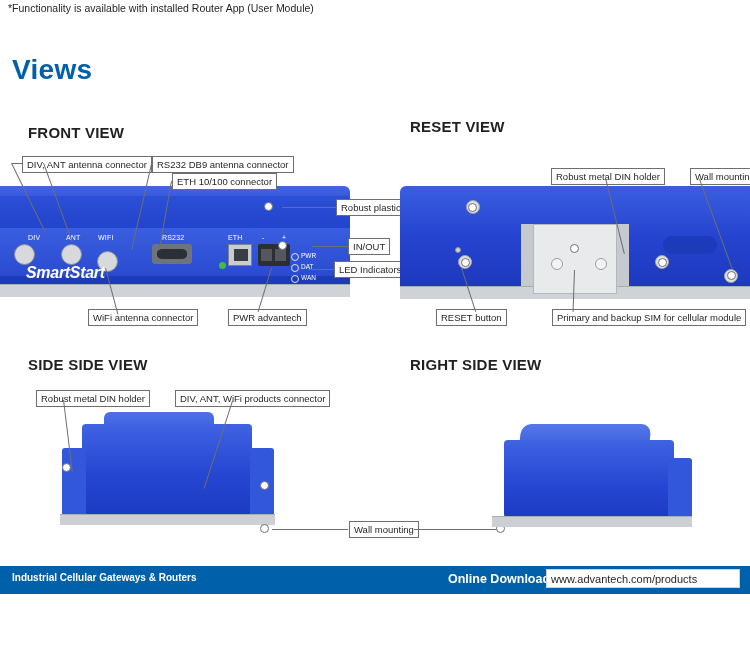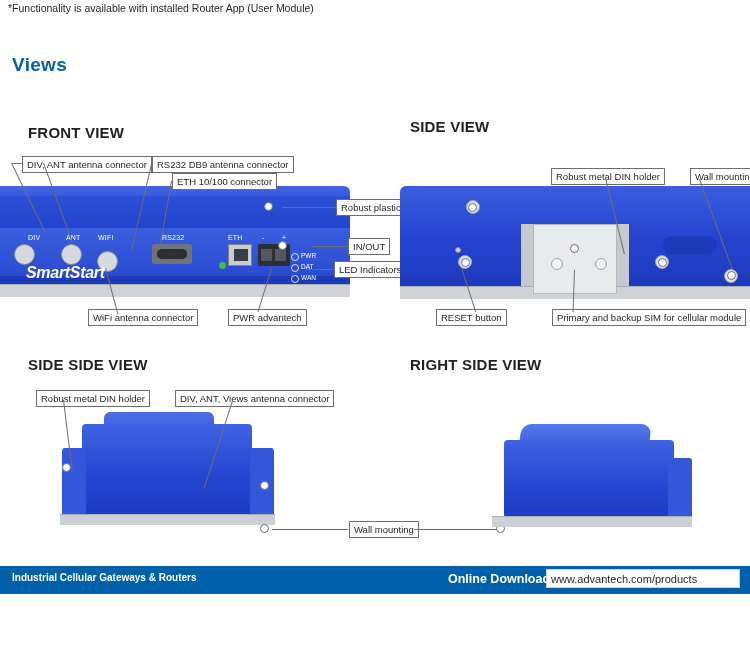--- a/index.html
+++ b/index.html
@@ -24,21 +24,21 @@
     position: absolute;
     left: 8px;
     top: 2px;
     font-size: 10.5px;
     color: #231f20;
   }
   .section-title {
     position: absolute;
     left: 12px;
     top: 54px;
-    font-size: 19px;
+    font-size: 28px;
     font-weight: bold;
     color: #0060a9;
     letter-spacing: 0.3px;
   }
   .view-heading {
     position: absolute;
     font-size: 15px;
     font-weight: bold;
     color: #231f20;
     letter-spacing: 0.2px;
@@ -445,21 +445,21 @@
   <div class="diag" style="left:172px; top:181px; width:70px; transform:rotate(100deg);"></div>
   <div class="leader h" style="left:282px; top:207px; width:54px;"></div>
   <div class="leader h" style="left:312px; top:246px; width:36px;"></div>
   <div class="leader h" style="left:308px; top:269px; width:26px;"></div>
   <div class="diag" style="left:106px; top:268px; width:48px; transform:rotate(75deg);"></div>
   <div class="diag" style="left:272px; top:268px; width:46px; transform:rotate(107deg);"></div>
 
   <div class="dot" style="left:264px; top:202px;"></div>
   <div class="dot" style="left:278px; top:241px;"></div>
 
-  <div class="view-heading vh-rear">SIDE VIEW</div>
+  <div class="view-heading vh-rear">RESET VIEW</div>
 
   <div class="device">
     <div class="rear-body"></div>
     <div class="rear-base"></div>
 
     <div class="sim-wing" style="left:521px;"></div>
     <div class="sim-wing" style="left:615px;"></div>
     <div class="sim-panel"></div>
     <div class="sim-screw" style="left:551px; top:258px;"></div>
     <div class="sim-screw" style="left:595px; top:258px;"></div>
@@ -493,21 +493,21 @@
 
   <div class="lsv">
     <div class="lsv-top"></div>
     <div class="lsv-main"></div>
     <div class="lsv-tab-l"></div>
     <div class="lsv-tab-r"></div>
     <div class="lsv-base"></div>
   </div>
 
   <div class="callout" style="left:36px; top:390px;">Robust metal DIN holder</div>
-  <div class="callout" style="left:175px; top:390px;">DIV, ANT, Views antenna connector</div>
+  <div class="callout" style="left:175px; top:390px;">DIV, ANT, WiFi products connector</div>
   <div class="callout" style="left:349px; top:521px;">Wall mounting</div>
 
   <div class="diag" style="left:64px; top:400px; width:72px; transform:rotate(83deg);"></div>
   <div class="diag" style="left:233px; top:401px; width:92px; transform:rotate(108deg);"></div>
   <div class="leader h" style="left:272px; top:529px; width:76px;"></div>
   <div class="leader h" style="left:414px; top:529px; width:86px;"></div>
 
   <div class="dot" style="left:62px; top:463px;"></div>
   <div class="dot" style="left:260px; top:481px;"></div>
   <div class="dot" style="left:260px; top:524px;"></div>

